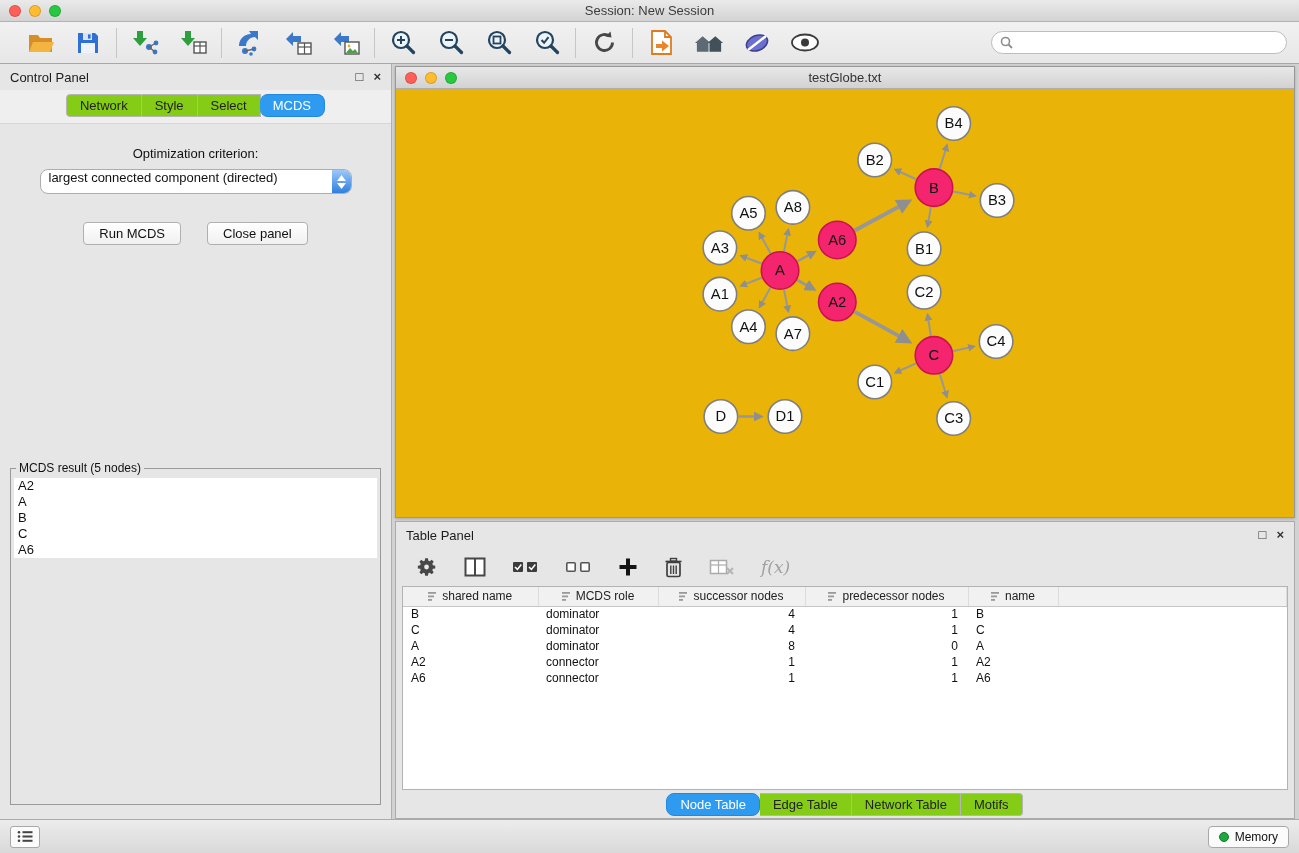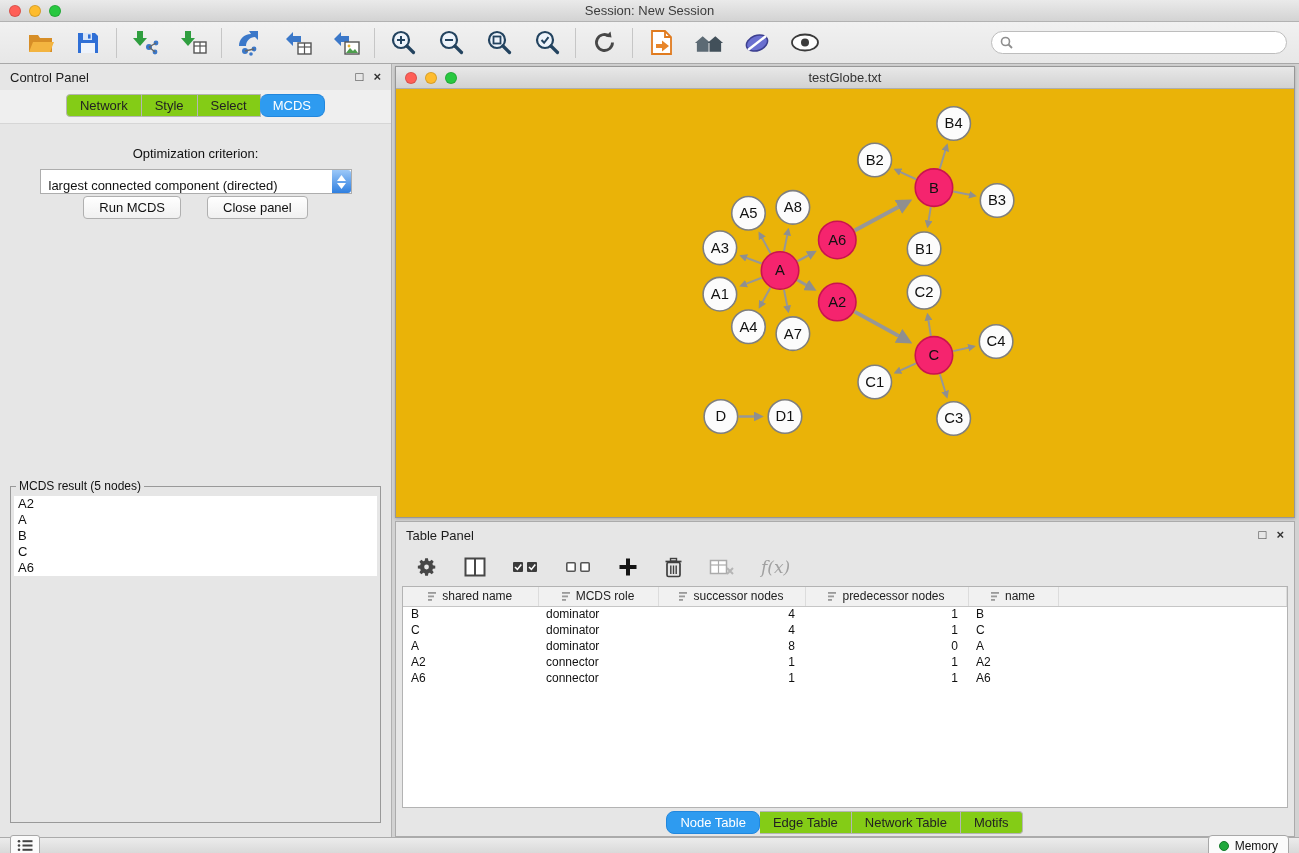--- a/index.html
+++ b/index.html
@@ -34,26 +34,26 @@
   .panel-header .win-icons { margin-left:auto; display:flex; gap:10px; color:#333; font-size:13px; }
   .win-icon { cursor:default; line-height:14px; }
   .cp-tabs-row { display:flex; justify-content:center; padding:4px 0 6px; background:#efefef; border-bottom:1px solid #d6d6d6; flex:none; }
   .seg { display:flex; }
   .seg .tab { border:1px solid #b5b5b5; border-left:none; background:#84cc16; padding:3px 13px; font-size:13px; color:#222; white-space:nowrap; }
   .seg .tab:first-child { border-left:1px solid #b5b5b5; border-radius:4px 0 0 4px; }
   .seg .tab:last-child { border-radius:0 4px 4px 0; }
   .seg .tab.active { background:#2e9bf0; border-color:#2287dd; color:#fff; border-radius:8px; margin-left:-1px; }
   .cp-body { flex:1; display:flex; flex-direction:column; padding-top:22px; min-height:0; }
   .opt-label { text-align:center; font-size:13px; color:#111; margin-bottom:8px; }
-  .dropdown { width:312px; height:25px; margin:0 auto; background:#fff; border:1px solid #adadad; border-radius:0;
-    display:flex; align-items:flex-end; overflow:hidden; }
+  .dropdown { width:312px; height:25px; margin:0 auto; background:#fff; border:1px solid #adadad; border-radius:8px;
+    display:flex; align-items:flex-start; overflow:hidden; }
   .dropdown .val { flex:1; font-size:13px; color:#111; padding-left:8px; white-space:nowrap; overflow:hidden; }
   .dropdown .stepper { width:19px; align-self:stretch; background:linear-gradient(#9cc8f8,#2f7fe0);
     display:flex; flex-direction:column; align-items:center; justify-content:center; gap:2px; border-radius:0 3px 3px 0; flex:none; }
-  .cp-buttons { display:flex; justify-content:center; gap:26px; margin-top:2px;border-radius:11px; }
+  .cp-buttons { display:flex; justify-content:center; gap:26px; margin-top:28px;border-radius:11px; }
   .btn { background:linear-gradient(#ffffff,#f0f0f0); border:1px solid #b0b0b0; border-radius:4px;
     padding:3px 15px; font-size:13px; color:#111; }
   .cp-spacer { flex:1; }
   .result-box { margin:0 10px 14px; border:1px solid #999; padding:3px; height:344px; flex:none; }
   .result-box legend { font-size:12px; color:#111; padding:0 3px; margin-left:2px; }
   .result-list { background:#fff; height:100%; overflow:auto; font-size:13px; color:#111; }
   .result-item { line-height:16px; padding:0 4px; }
 
   
   .right-col { flex:1; display:flex; flex-direction:column; padding:2px 4px 0 3px; min-width:0; }
@@ -74,21 +74,21 @@
   .table-wrap { flex:1; margin:0 6px; border:1px solid #b3b3b3; background:#fff; overflow:hidden; min-height:0; }
   table.data-table { border-collapse:collapse; width:100%; table-layout:fixed; }
   .data-table th { height:19px; background:#f1f1f1; border-right:1px solid #dcdcdc; border-bottom:1px solid #c6c6c6;
     font-size:12px; font-weight:normal; color:#222; text-align:center; white-space:nowrap; overflow:hidden; }
   .data-table th .col-sort-icon { margin-right:5px; vertical-align:-1px; }
   .data-table td { height:16px; font-size:12px; color:#111; padding:0 8px; white-space:nowrap; overflow:hidden; }
   .data-table td.num { text-align:right; padding-right:10px; }
   .tp-tabs-row { height:28px; display:flex; justify-content:center; align-items:center; flex:none; }
 
   
-  .statusbar { height:16px; flex:none; background:linear-gradient(#ececec,#d9d9d9); border-top:1px solid #ababab;
+  .statusbar { height:34px; flex:none; background:linear-gradient(#ececec,#d9d9d9); border-top:1px solid #ababab;
     display:flex; align-items:center; padding:0 10px; }
   .status-left-btn { width:30px; height:22px; border:1px solid #a8a8a8; border-radius:3px; background:#fbfbfb;
     display:flex; align-items:center; justify-content:center; }
   .memory-btn { margin-left:auto; display:flex; align-items:center; gap:6px; border:1px solid #a8a8a8; border-radius:4px;
     background:#fbfbfb; padding:3px 10px; font-size:12px; color:#111; }
   .memory-dot { width:10px; height:10px; border-radius:50%; background:#1fa83c; border:1px solid #157a2a; }
 </style>
 </head>
 <body>
 

